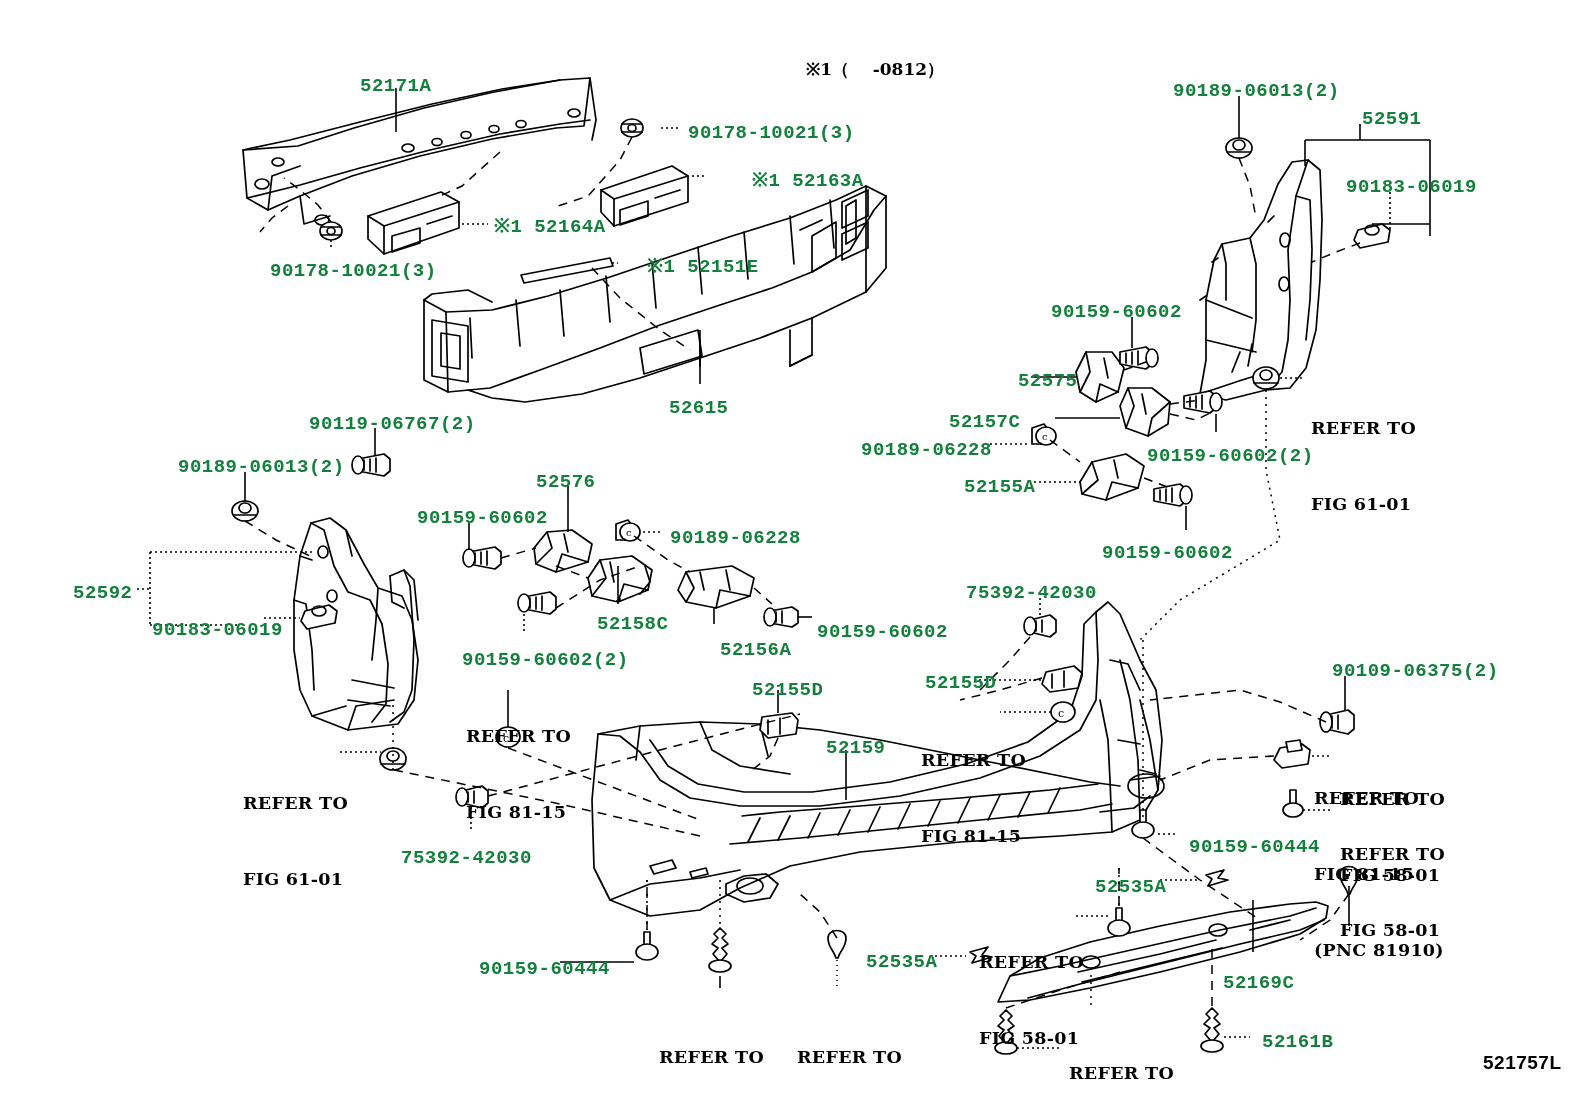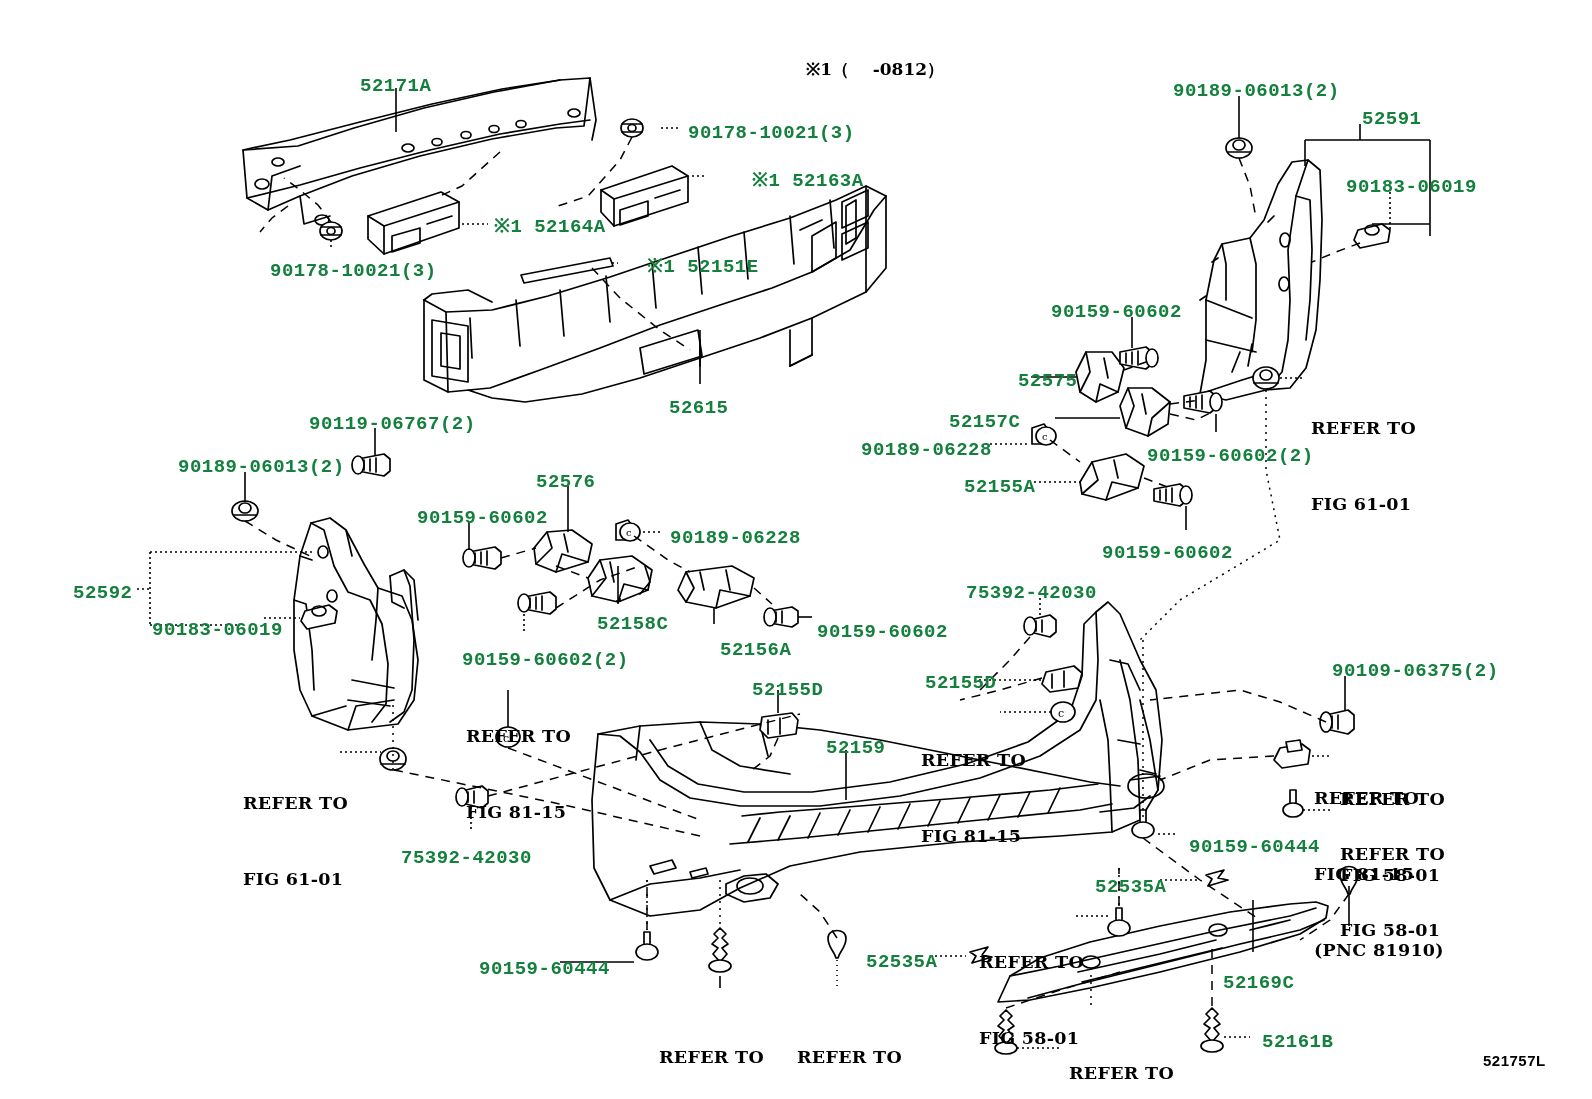--- a/index.html
+++ b/index.html
@@ -33,21 +33,21 @@
     font-size: 17.5px;
     color: #000;
     white-space: pre;
     line-height: 1.45;
     letter-spacing: 0.3px;
   }
   .figid {
     position: absolute;
     font-family: "Liberation Sans", sans-serif;
     font-weight: bold;
-    font-size: 15px;
+    font-size: 19px;
     color: #000;
     letter-spacing: 0.5px;
   }
   .note {
     position: absolute;
     font-family: "DejaVu Serif", serif;
     font-weight: bold;
     font-size: 17px;
     color: #000;
     white-space: pre;

